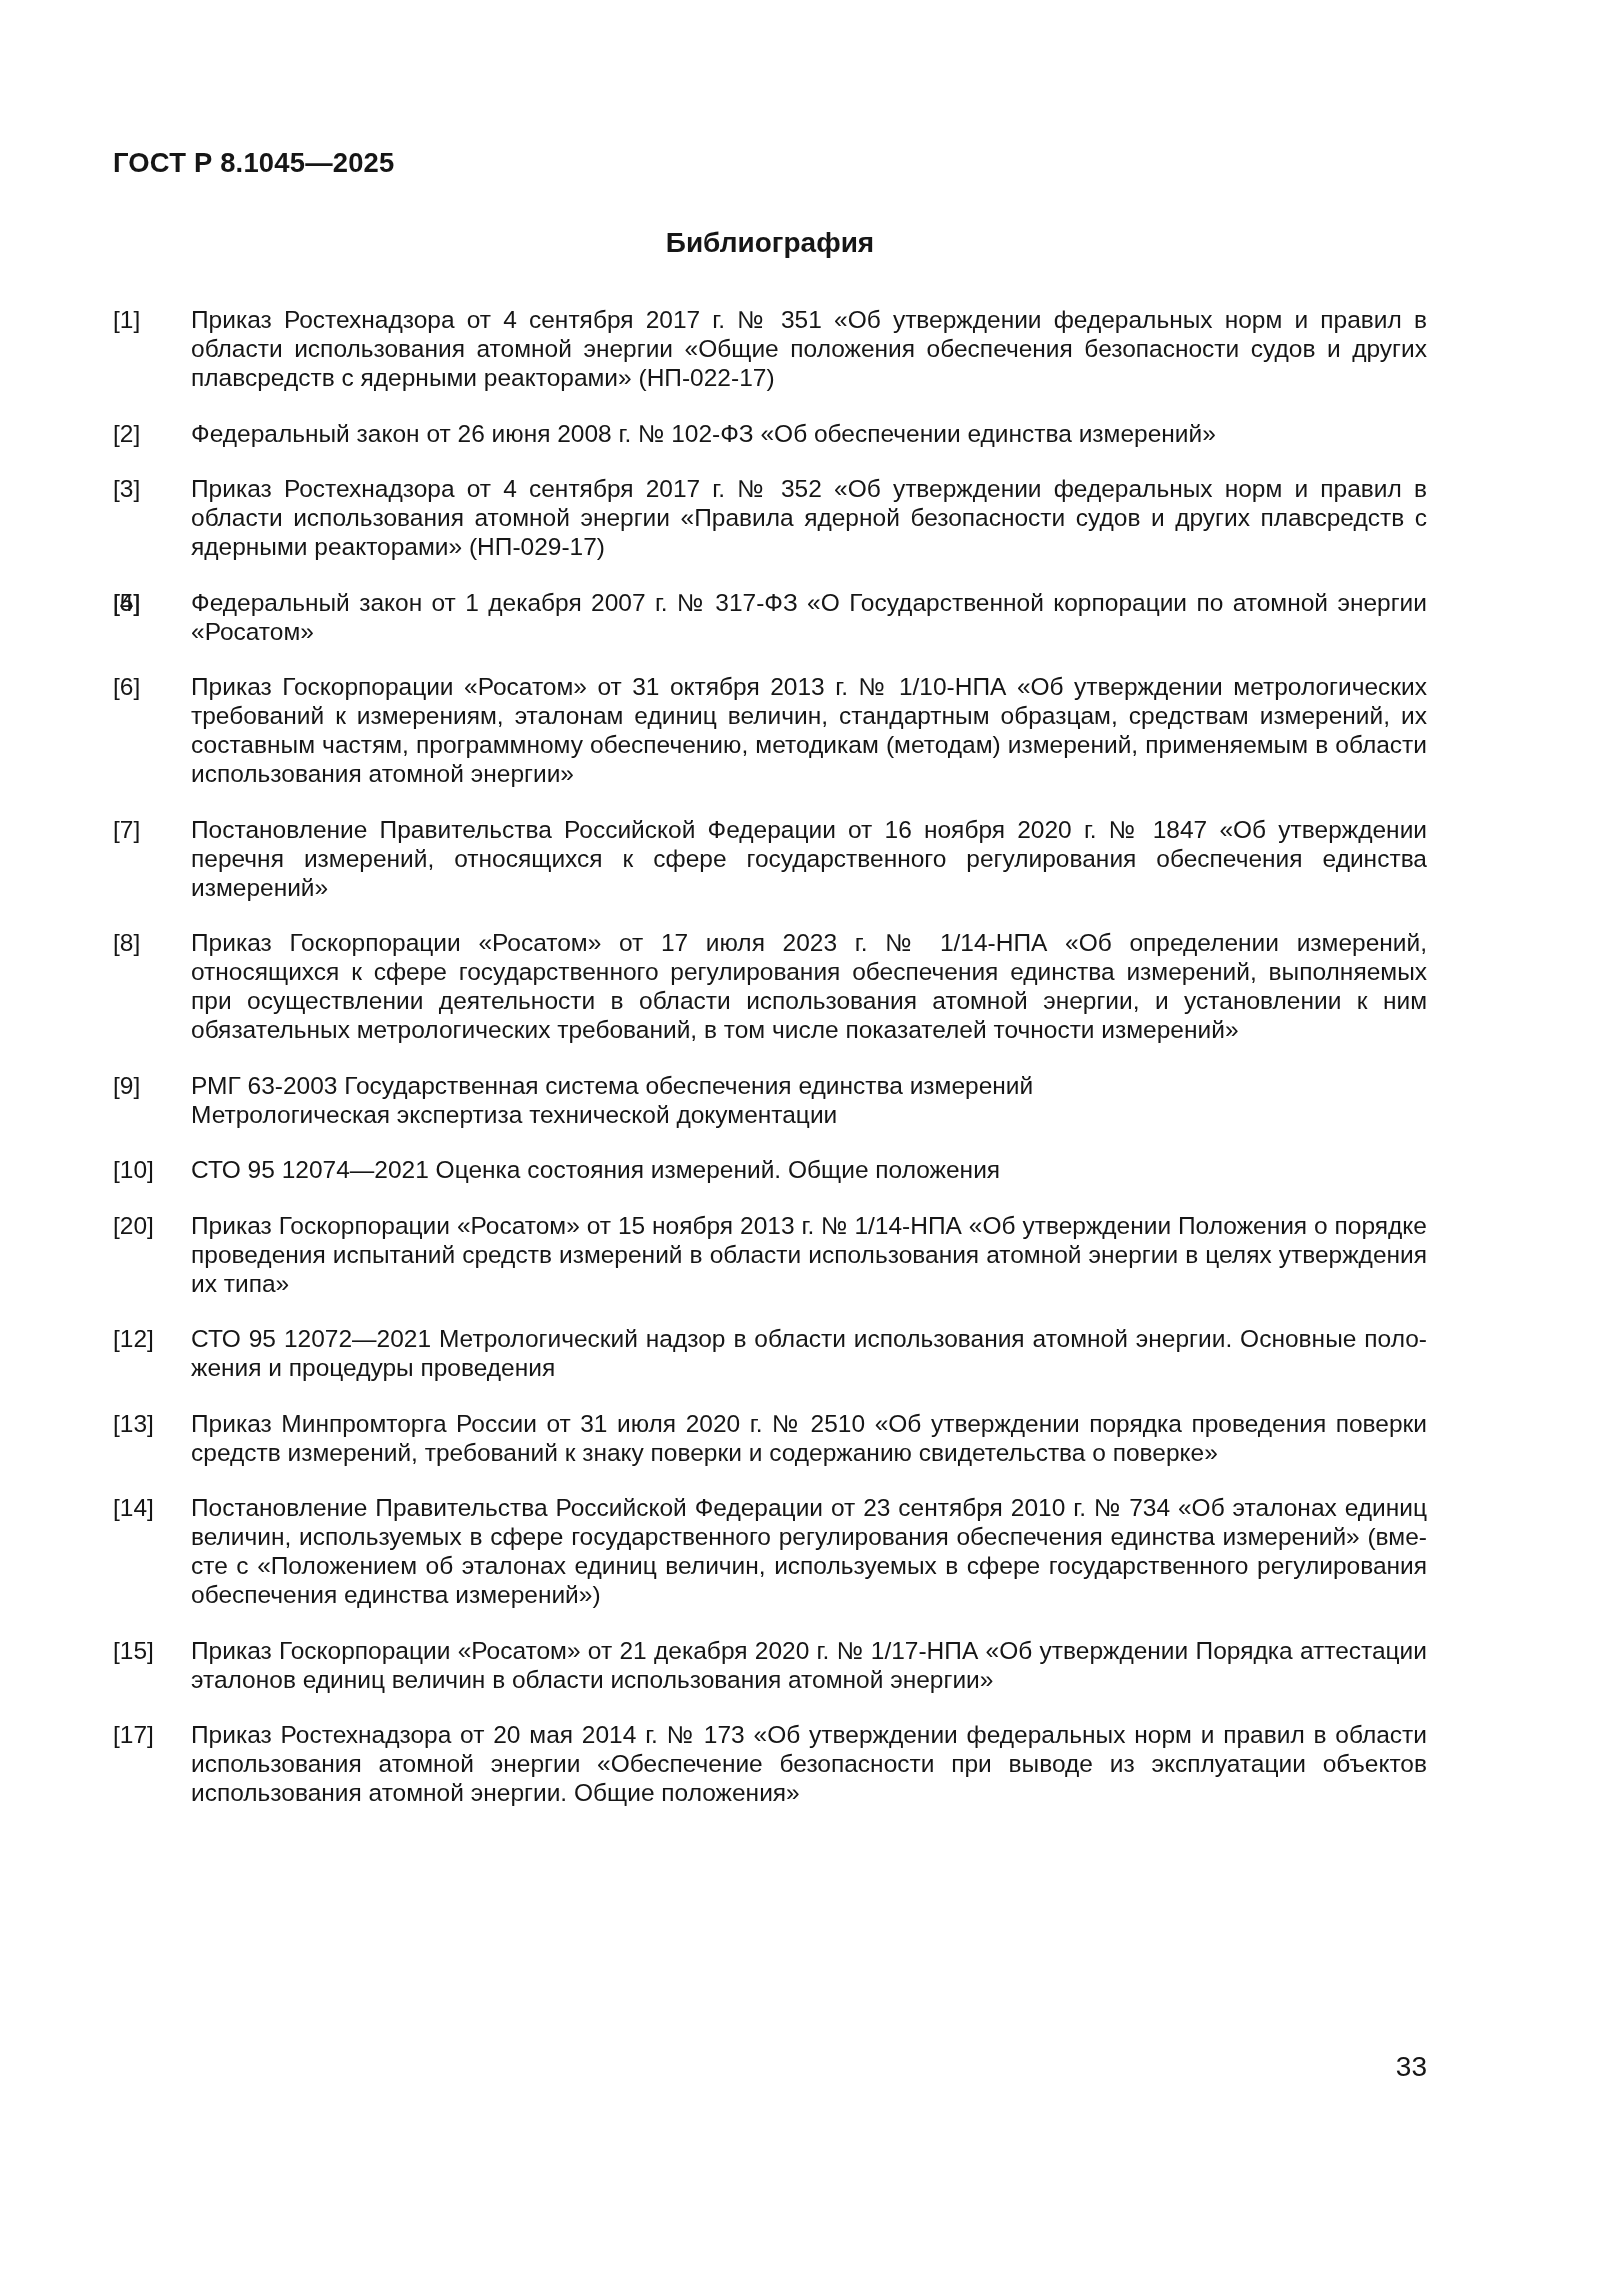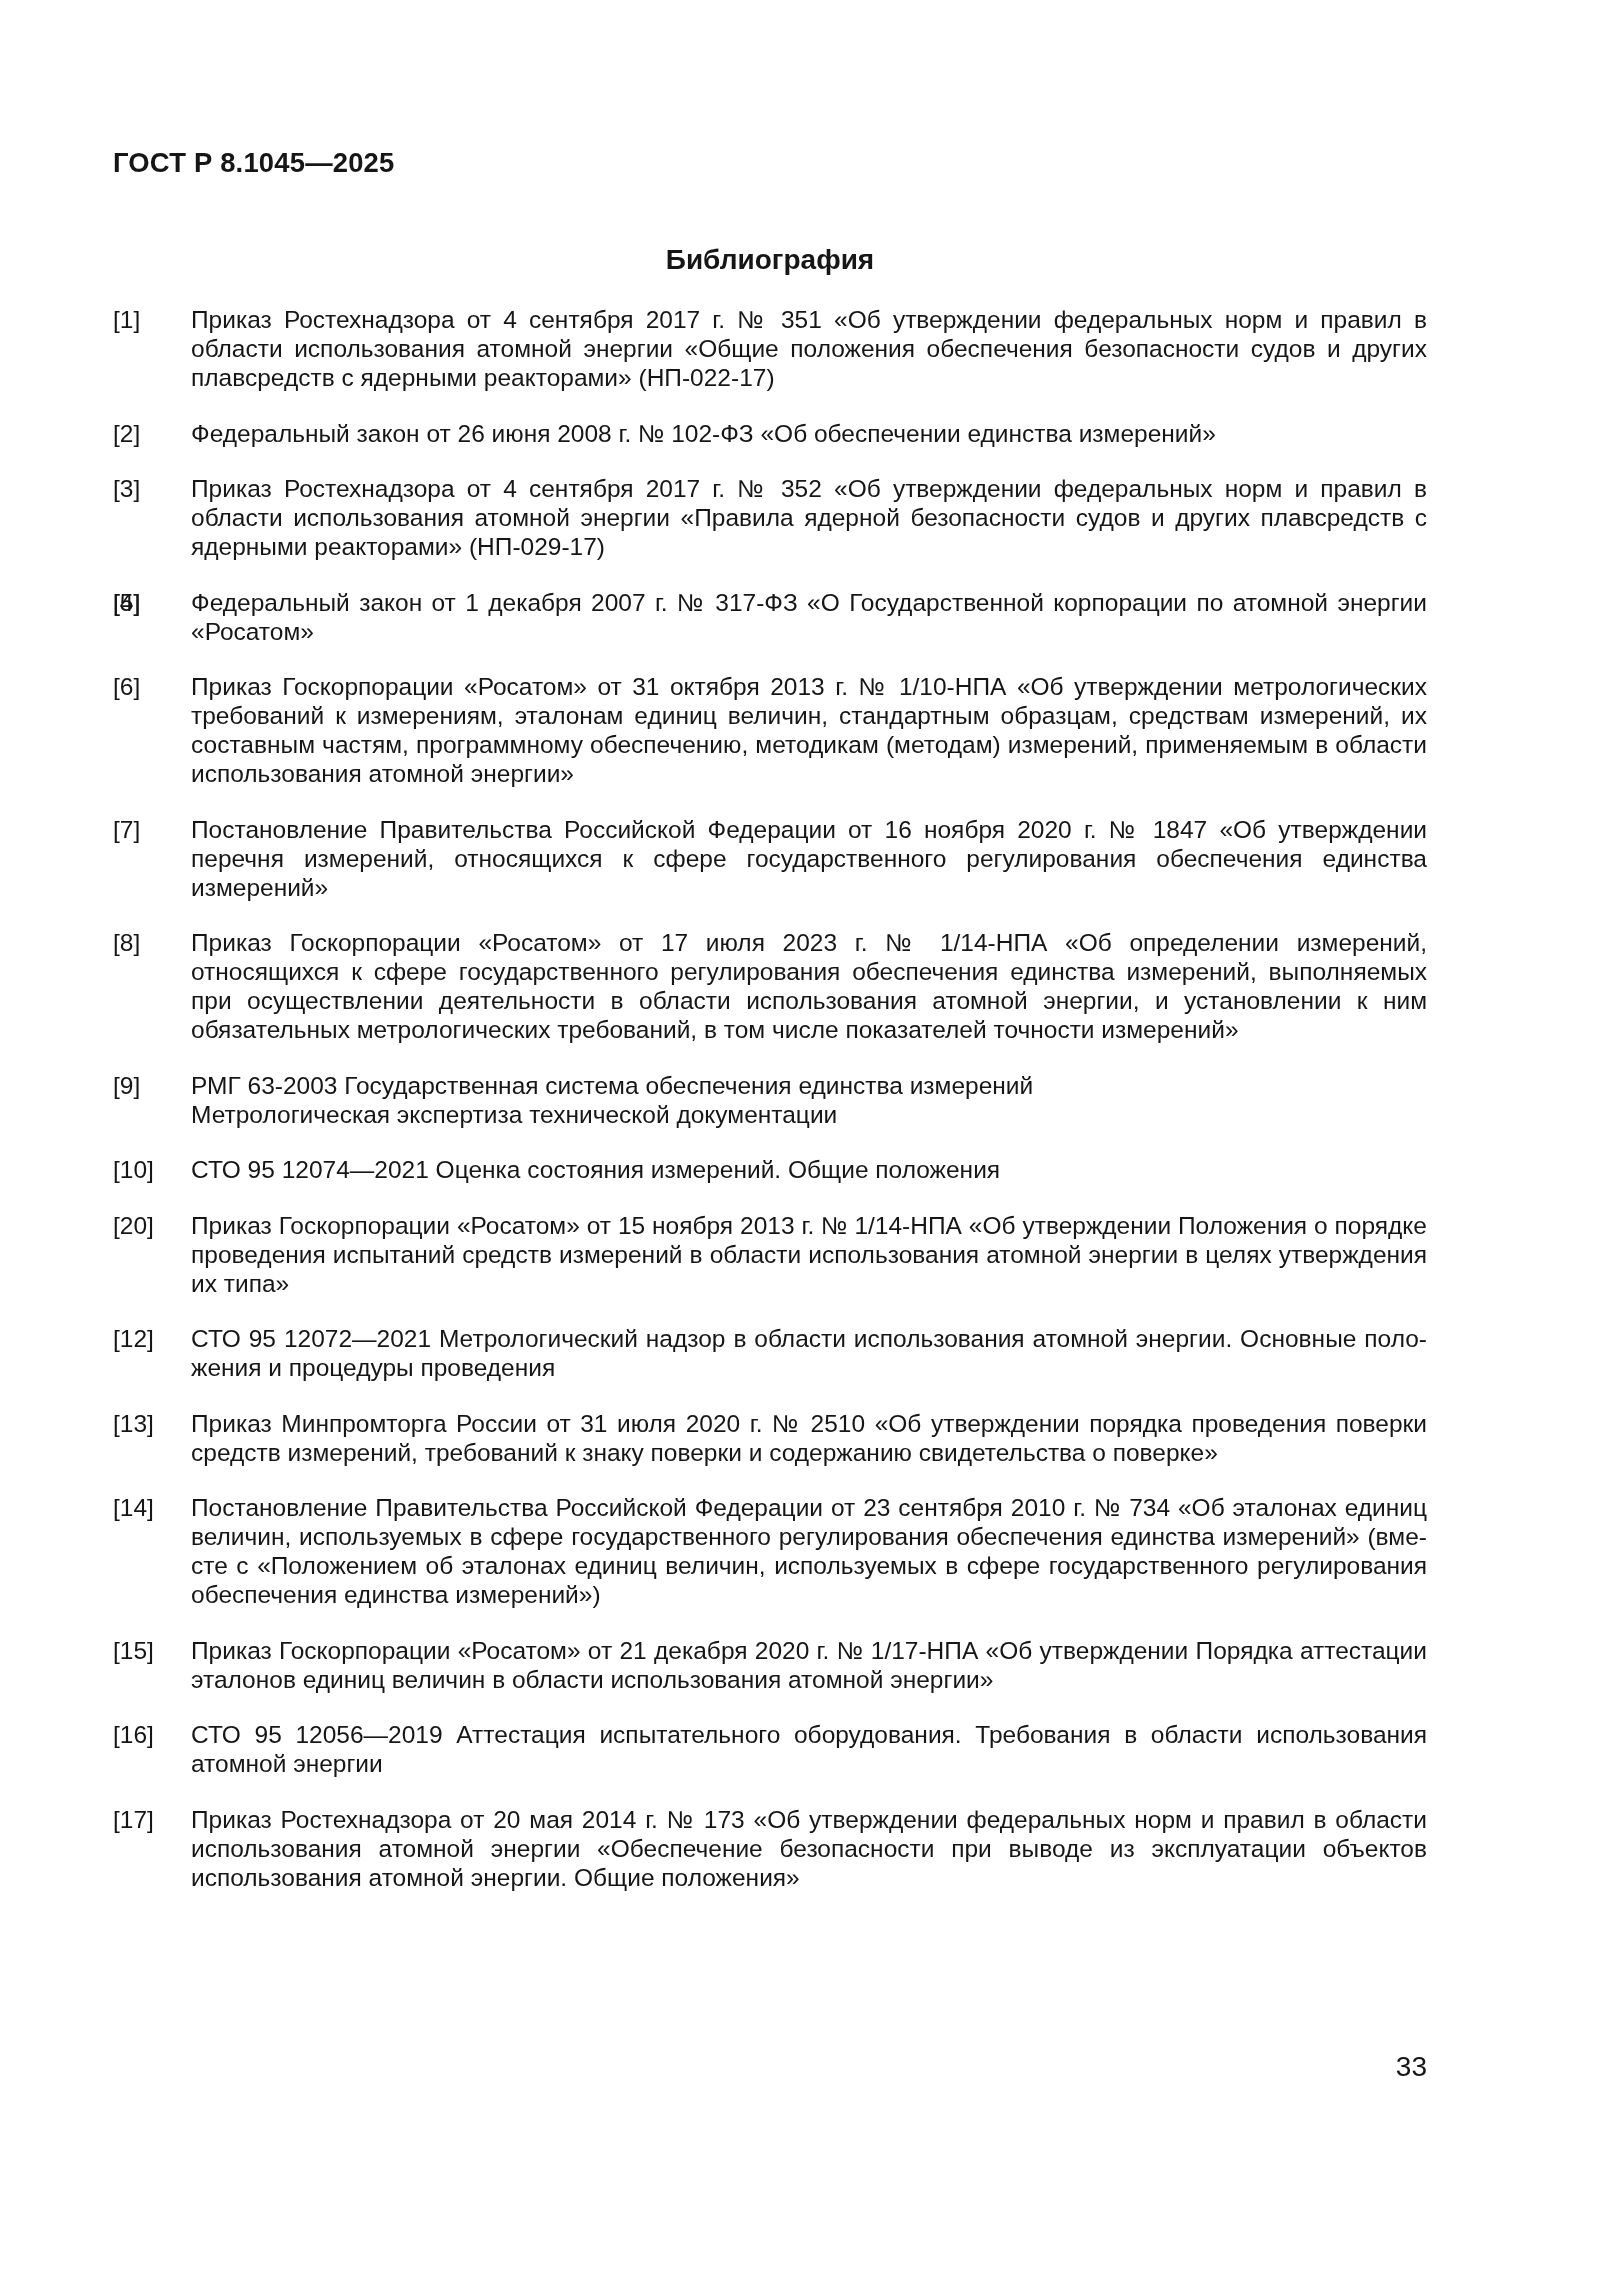--- a/index.html
+++ b/index.html
@@ -22,21 +22,21 @@
     text-align: left;
     font-size: 27.4px;
     font-weight: bold;
     letter-spacing: 0.2px;
   }
   .doc-title {
     position: absolute;
     top: 227px;
     left: 113px;
     right: 194px;
-    margin: 17px;
+    margin: 0;
     text-align: center;
     font-size: 28px;
     font-weight: bold;
   }
   .refs {
     position: absolute;
     top: 305px;
     left: 113px;
     right: 194px;
     font-size: 24.5px;
@@ -140,24 +140,20 @@
   <div class="ref">
     <span class="ref-num">[14]</span>
     <span class="ref-text">Постановление Правительства Российской Федерации от 23 сентября 2010 г. № 734 «Об эталонах единиц величин, используемых в сфере государственного регулирования обеспечения единства измерений» (вме­сте с «Положением об эталонах единиц величин, используемых в сфере государственного регулирования обеспечения единства измерений»)</span>
   </div>
 
   <div class="ref">
     <span class="ref-num">[15]</span>
     <span class="ref-text">Приказ Госкорпорации «Росатом» от 21 декабря 2020 г. № 1/17-НПА «Об утверждении Порядка аттестации эталонов единиц величин в области использования атомной энергии»</span>
   </div>
 
-  <div class="ref">
-    <span class="ref-num">[16]</span>
-    <span class="ref-text">СТО 95 12056—2019 Аттестация испытательного оборудования. Требования в области использования атом­ной энергии</span>
-  </div>
 
   <div class="ref">
     <span class="ref-num">[17]</span>
     <span class="ref-text">Приказ Ростехнадзора от 20 мая 2014 г. № 173 «Об утверждении федеральных норм и правил в области использования атомной энергии «Обеспечение безопасности при выводе из эксплуатации объектов исполь­зования атомной энергии. Общие положения»</span>
   </div>
 
 </div>
 
 <div class="page-number">33</div>
 

